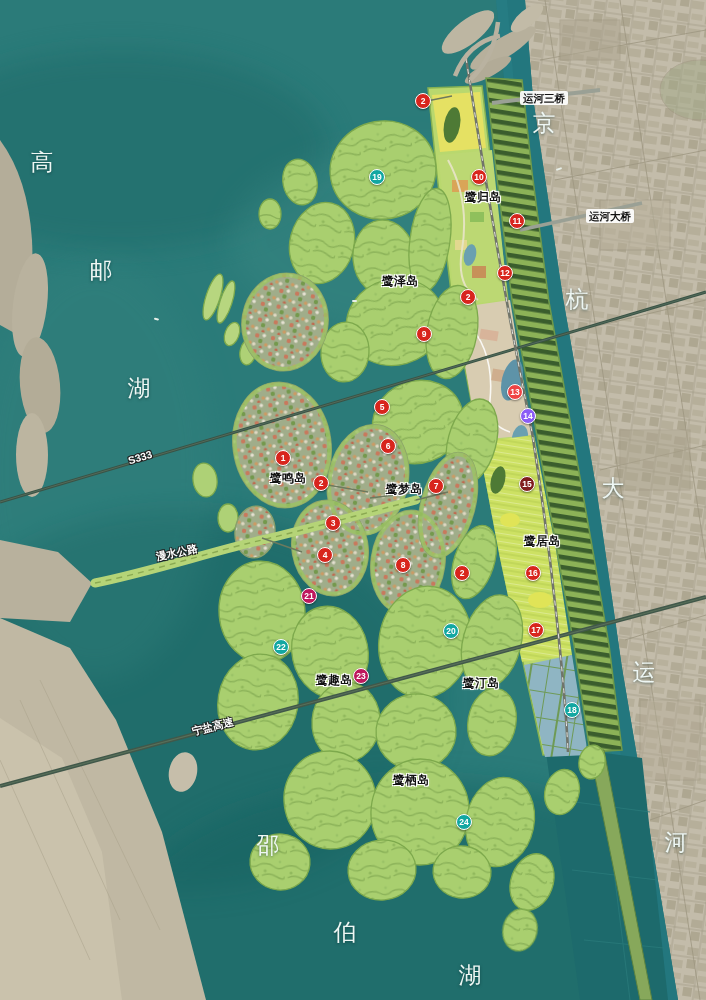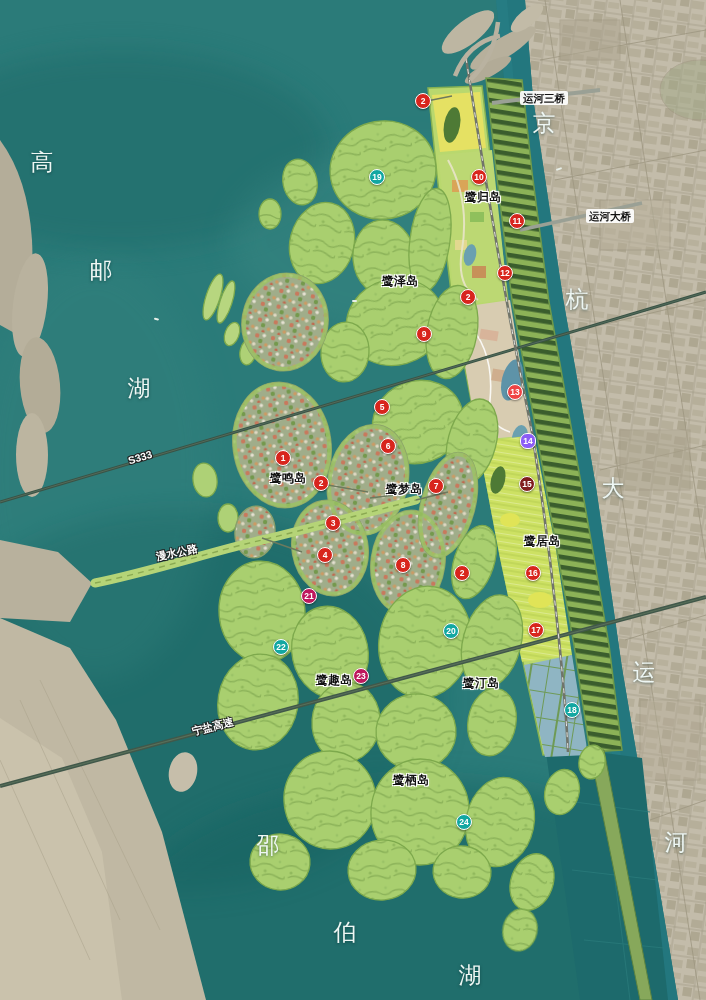--- a/index.html
+++ b/index.html
@@ -273,21 +273,21 @@
       <div class="road-label" style="left: 213px; top: 727px; --rot: -14deg;">宁盐高速</div>
       <div class="marker" style="left: 423px; top: 101px; background: rgb(216, 37, 29);">2</div>
       <div class="marker" style="left: 479px; top: 177px; background: rgb(216, 37, 29);">10</div>
       <div class="marker" style="left: 377px; top: 177px; background: rgb(18, 167, 162);">19</div>
       <div class="marker" style="left: 469px; top: 221px; background: rgb(216, 37, 29); margin-left: 48px;">11</div>
       <div class="marker" style="left: 505px; top: 273px; background: rgb(216, 37, 29);">12</div>
       <div class="marker" style="left: 468px; top: 297px; background: rgb(216, 37, 29);">2</div>
       <div class="marker" style="left: 424px; top: 334px; background: rgb(216, 37, 29);">9</div>
       <div class="marker" style="left: 515px; top: 392px; background: #ef4444;">13</div>
       <div class="marker" style="left: 382px; top: 407px; background: rgb(216, 37, 29);">5</div>
-      <div class="marker" style="left: 528px; top: 441px; background: #8b5cf6; border-radius: 7px;">14</div>
+      <div class="marker" style="left: 528px; top: 416px; background: #8b5cf6;">14</div>
       <div class="marker" style="left: 388px; top: 446px; background: rgb(216, 37, 29);">6</div>
       <div class="marker" style="left: 283px; top: 458px; background: rgb(216, 37, 29);">1</div>
       <div class="marker" style="left: 321px; top: 483px; background: rgb(216, 37, 29);">2</div>
       <div class="marker" style="left: 527px; top: 484px; background: #7f1d1d;">15</div>
       <div class="marker" style="left: 436px; top: 486px; background: rgb(216, 37, 29);">7</div>
       <div class="marker" style="left: 333px; top: 523px; background: rgb(216, 37, 29);">3</div>
       <div class="marker" style="left: 325px; top: 555px; background: rgb(216, 37, 29);">4</div>
       <div class="marker" style="left: 403px; top: 565px; background: rgb(216, 37, 29);">8</div>
       <div class="marker" style="left: 462px; top: 573px; background: rgb(216, 37, 29);">2</div>
       <div class="marker" style="left: 533px; top: 573px; background: rgb(216, 37, 29);">16</div>

